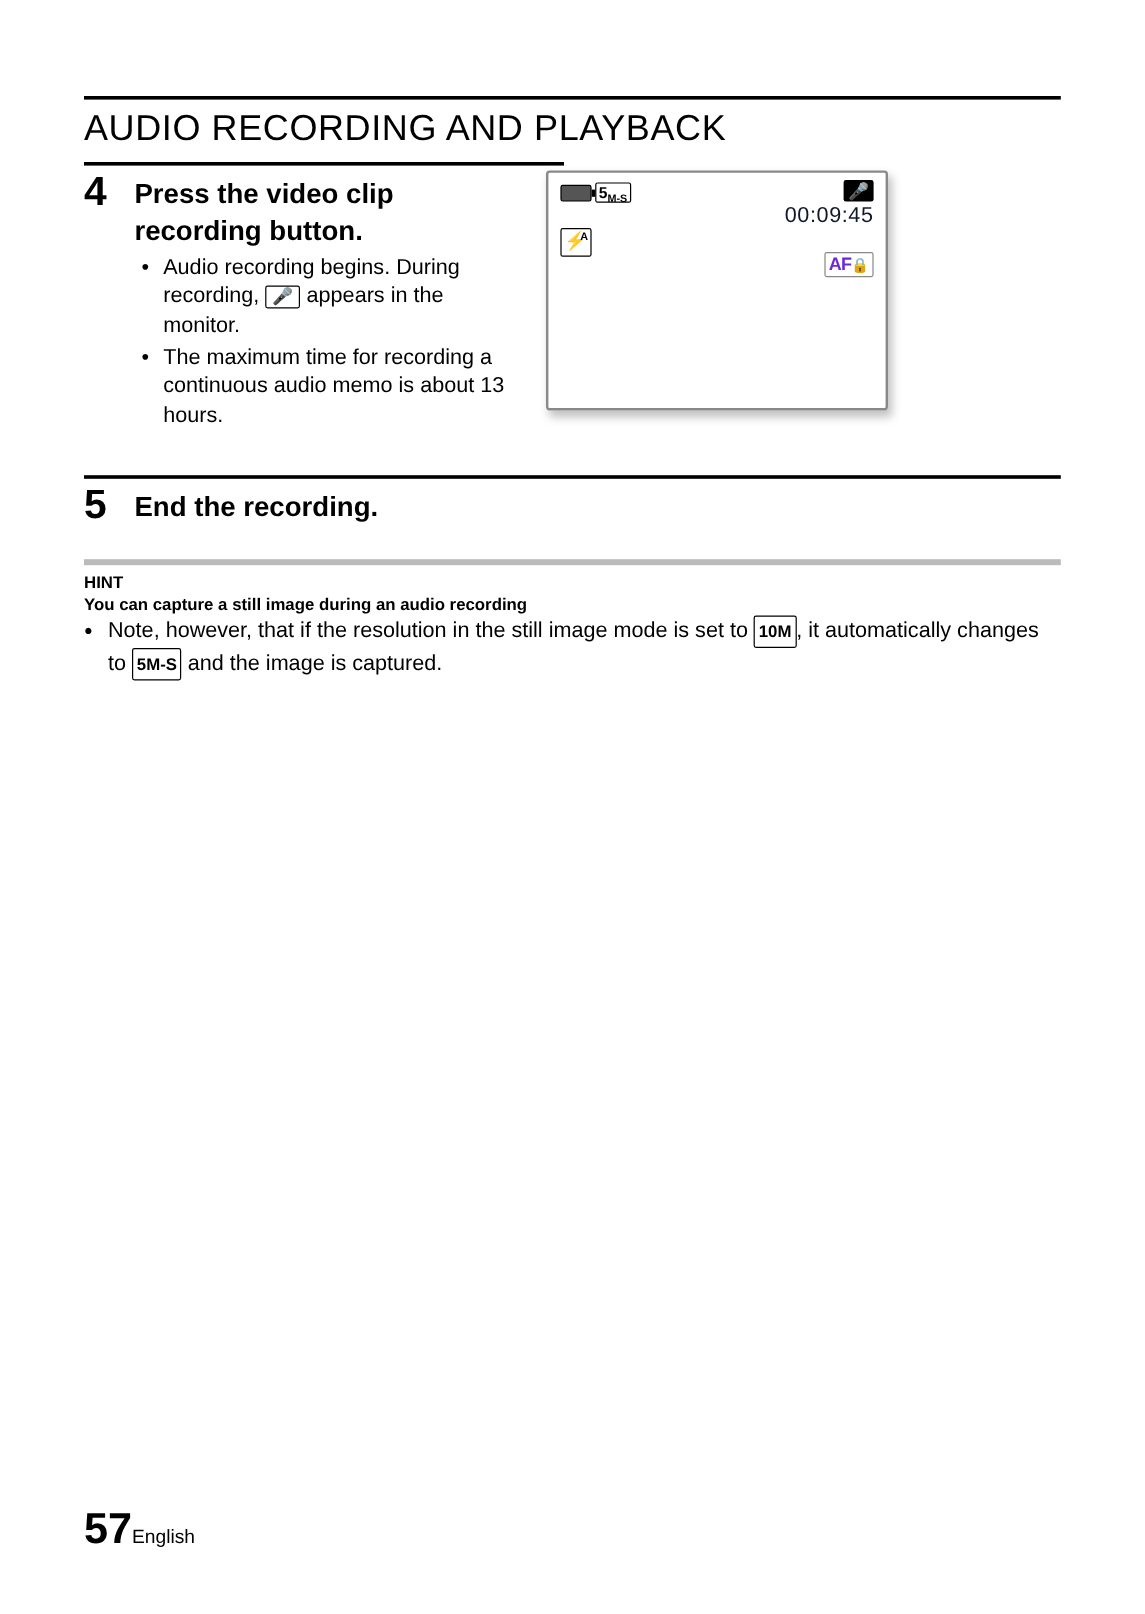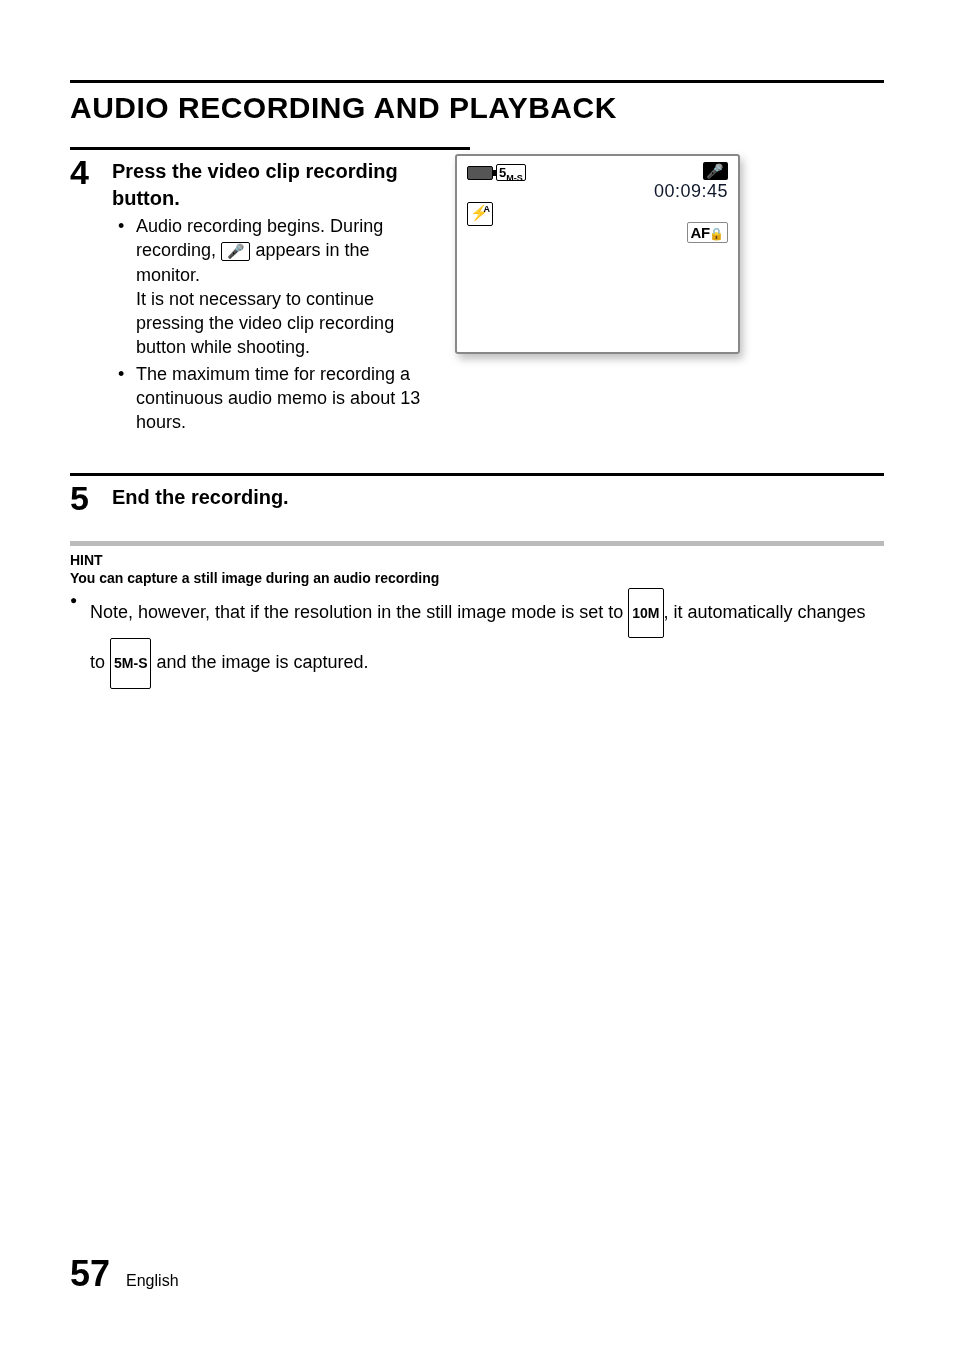--- a/index.html
+++ b/index.html
@@ -16,23 +16,23 @@
       position: relative;
       color: #000;
     }
     .main-rule {
       border: none;
       border-top: 3px solid #000;
       margin-bottom: 8px;
     }
     .page-title {
       font-size: 30px;
-      font-weight: bold;
+      font-weight: normal;
       letter-spacing: 0.5px;
-      margin-bottom: 22px;
+      margin-bottom: 10px;
     }
     .sub-rule {
       border: none;
       border-top: 3px solid #000;
       width: 400px;
       margin-bottom: 4px;
     }
     .sub-rule-full {
       border: none;
       border-top: 3px solid #000;
@@ -56,21 +56,21 @@
     }
     .two-col {
       display: flex;
       align-items: flex-start;
       gap: 25px;
     }
     .left-col {
       width: 360px;
     }
     .step-heading {
-      font-size: 20px;
+      font-size: 23px;
       font-weight: bold;
       line-height: 1.35;
       margin-bottom: 2px;
     }
     .bullet-list {
       list-style: none;
       padding-left: 6px;
     }
     .bullet-list li {
       position: relative;
@@ -89,21 +89,21 @@
       border: 1.5px solid #000;
       padding: 0 5px;
       font-size: 14px;
       line-height: 1.2;
       vertical-align: middle;
       border-radius: 2px;
     }
     .inline-badge {
       display: inline-block;
       border: 1.5px solid #000;
-      padding: 16px 3px;
+      padding: 4px 3px;
       font-size: 14px;
       line-height: 1.2;
       vertical-align: middle;
       border-radius: 2px;
       font-weight: bold;
     }
     .screen-preview {
       width: 285px;
       height: 200px;
       border: 2px solid #888;
@@ -192,21 +192,21 @@
     }
     .af-badge {
       position: absolute;
       top: 66px;
       right: 10px;
       border: 1.5px solid #888;
       border-radius: 2px;
       padding: 1px 3px;
       font-size: 15px;
       font-weight: bold;
-      color: #000000;
+      color: #6d28d9;
       letter-spacing: -0.5px;
     }
     .af-lock {
       font-size: 12px;
     }
     .step5-block {
       margin-top: 36px;
     }
     .step5-content {
       font-size: 18px;
@@ -243,21 +243,20 @@
       left: 0;
       font-size: 12px;
       top: 4px;
     }
     .footer {
       position: absolute;
       bottom: 50px;
       left: 70px;
       display: flex;
       align-items: baseline;
-      gap: 16px;
       margin-top: 22px;
     }
     .page-num {
       font-size: 36px;
       font-weight: bold;
     }
     .footer-lang {
       font-size: 16px;
     }
   </style>
@@ -270,21 +269,20 @@
 <hr class="sub-rule">
 
 <div class="two-col">
   <div class="step-block left-col">
     <div class="step-number">4</div>
     <div class="step-content">
       <div class="step-heading">Press the video clip recording button.</div>
       <ul class="bullet-list">
         <li>
           <span>Audio recording begins. During recording, </span><span class="mic-box">🎤</span><span> appears in the monitor.</span>
-          <div>It is not necessary to continue pressing the video clip recording button while shooting.</div>
         </li>
         <li>The maximum time for recording a continuous audio memo is about 13 hours.</li>
       </ul>
     </div>
   </div>
 
   <div class="screen-preview">
     <div class="osd-top-left">
       <div class="battery-icon"></div>
       <div class="res-badge">

